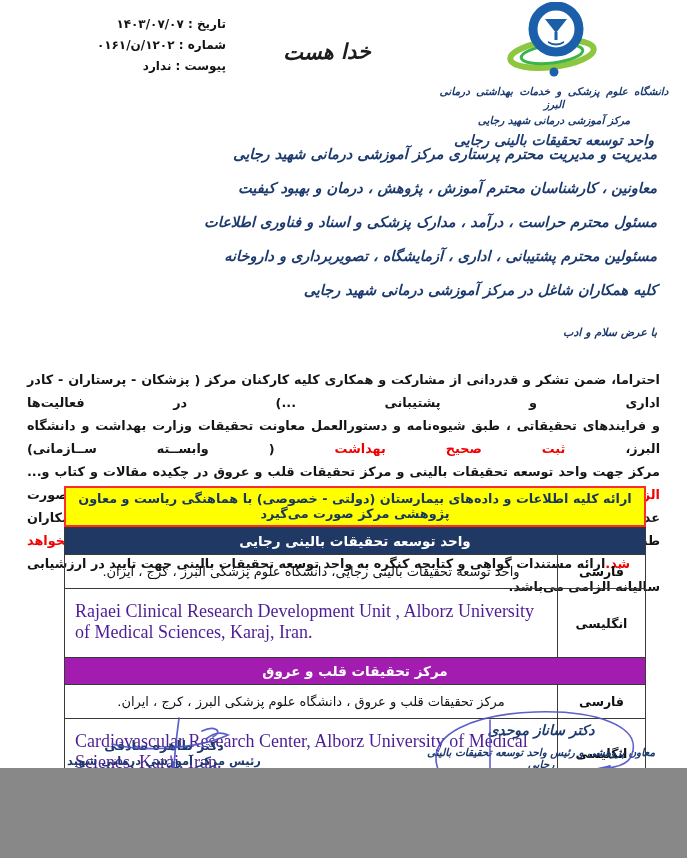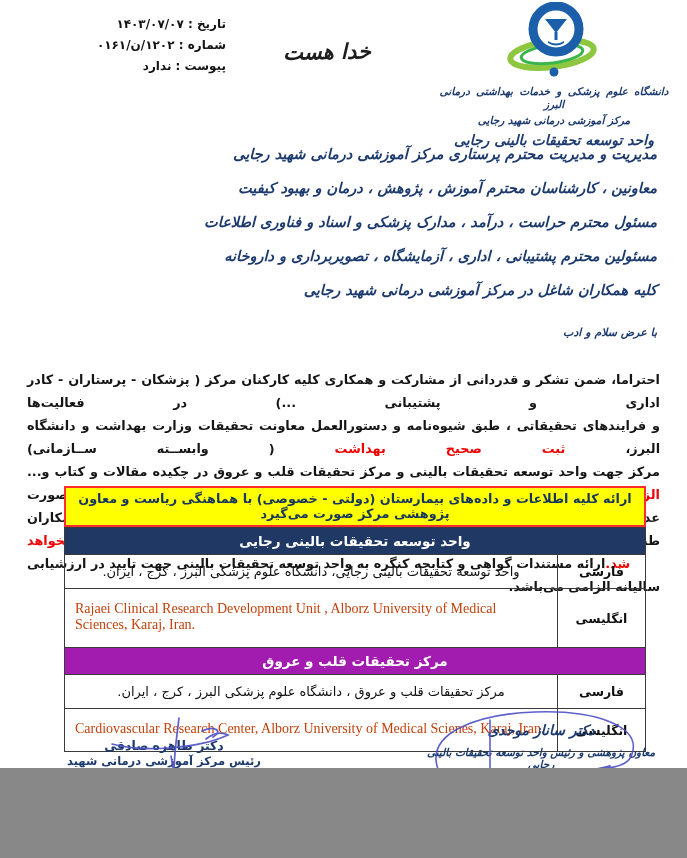--- a/index.html
+++ b/index.html
@@ -38,21 +38,21 @@
   .notice-row { background:#ffff00; border:2.5px solid #fd2d2d; color:#17365d; font-weight:bold;
     font-size:12.8px; text-align:center; padding:3px 4px 4px; }
   table.affil { width:100%; border-collapse:collapse; direction:rtl; }
   table.affil td { border:1.4px solid #3a3a3a; }
   td.section-title { color:#ffffff; font-weight:bold; font-size:13.5px; text-align:center; height:27px; }
   td.section-title.navy { background:#1f3864; }
   td.section-title.red  { background:#a21caf; }
   td.lang-label { width:88px; font-weight:bold; font-size:12.5px; color:#101010; text-align:center; }
   td.affil-text.fa { text-align:center; font-weight:normal; font-size:13px; color:#101010; padding:9px 6px; }
   td.affil-text.en { direction:ltr; text-align:left; font-family:"Liberation Serif", serif;
-    font-weight:normal; font-size:14px; color:#c2410c; padding:12px 10px 14px; }
+    font-weight:normal; font-size:18px; color:#4c1d95; padding:12px 10px 14px; }
   
   .sig { position:absolute; direction:rtl; text-align:center; color:#1c3a6e; }
   .sig-left { top:738px; left:48px; width:232px; }
   .sig-left .sig-name { font-size:12.5px; font-weight:bold; }
   .sig-left .sig-title { font-size:11.5px; font-weight:bold; margin-top:1px; }
   .sig-right { top:722px; left:412px; width:258px; font-style:italic; }
   .sig-right .sig-name { font-size:14px; font-weight:bold; }
   .sig-right .sig-role { font-size:10.5px; font-weight:600; margin-top:8px; }
   .sig-right .sig-org { font-size:12px; font-weight:bold; margin-top:7px; }
   .pen { position:absolute; pointer-events:none; }

